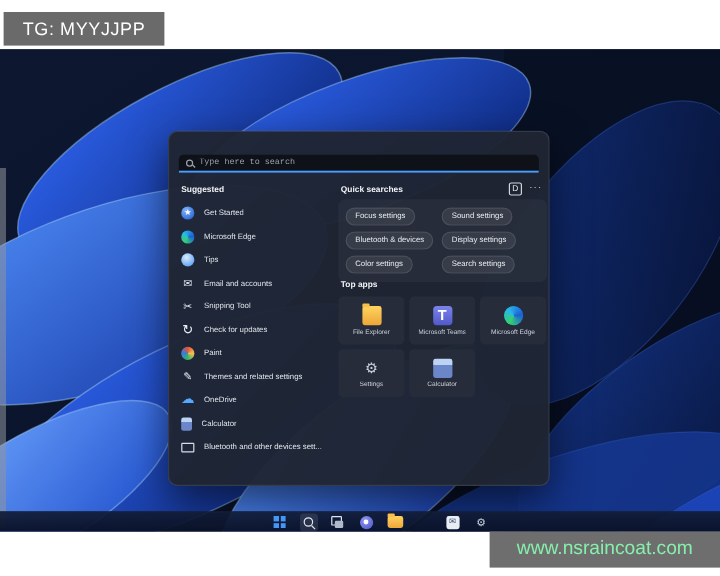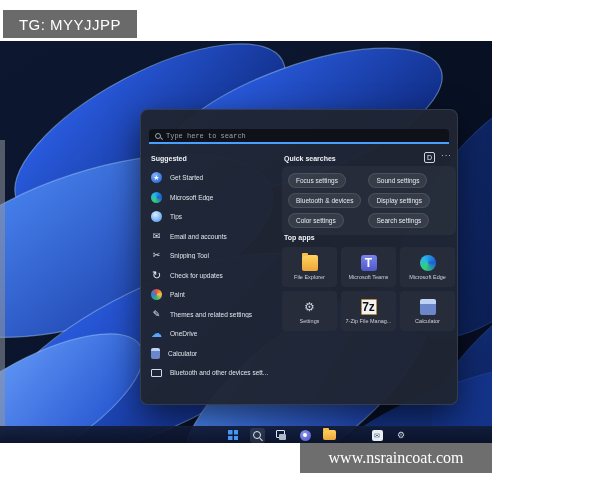--- a/index.html
+++ b/index.html
@@ -1,30 +1,30 @@
 <!DOCTYPE html>
 <html><head>
 <meta charset="utf-8">
 <style>
   * { margin:0; padding:0; box-sizing:border-box; }
   html,body { background:#ffffff; }
   #stage {
-    position:relative; width:492px; height:480px; background:#ffffff;
+    position:relative; width:600px; height:480px; background:#ffffff;
     overflow:hidden; font-family:"Liberation Sans", sans-serif;
   }
   
   #tg-box {
     position:absolute; left:3px; top:10px; width:134px; height:28px;
     background:#6a6a6a; color:#fff; font-size:15px; letter-spacing:.5px;
     display:flex; align-items:center; justify-content:center; z-index:30;
   }
   #site-box {
     position:absolute; right:0; top:443px; width:192px; height:30px;
-    background:#6e6e6e; color:#ffffff; font-size:16px;
-    display:flex; align-items:center; justify-content:center; z-index:30;font-family:Liberation Serif, serif;
+    background:#6e6e6e; color:#86efac; font-size:16px;
+    display:flex; align-items:center; justify-content:center; z-index:30;
   }
   
   #desktop { position:absolute; left:0; top:41px; width:600px; height:402px; overflow:hidden; background:#081022; }
   #wallpaper { position:absolute; inset:0; display:block; }
   #edge-strip { position:absolute; left:0; top:99px; width:5px; height:300px; background:#8f949c; opacity:.55; }
   
   #taskbar {
     position:absolute; left:0; bottom:0; width:100%; height:17px;
     background:linear-gradient(rgba(17,27,54,.92), rgba(10,18,40,.97));
     border-top:1px solid rgba(255,255,255,.05);
@@ -241,24 +241,20 @@
           </div>
           <div class="tile">
             <span class="ic edge-icon"></span>
             <span class="tile-lbl">Microsoft Edge</span>
           </div>
           <div class="tile">
             <span class="ic settings-icon">⚙</span>
             <span class="tile-lbl">Settings</span>
           </div>
           <div class="tile">
-            <span class="ic seven-zip-icon">7z</span>
-            <span class="tile-lbl">7-Zip File Manag...</span>
-          </div>
-          <div class="tile">
             <span class="ic calculator-icon"></span>
             <span class="tile-lbl">Calculator</span>
           </div>
         </div>
     </div>
 
     <div id="taskbar">
         <div class="tb-item">
           <span class="tb-ic start-icon"></span>
         </div>

